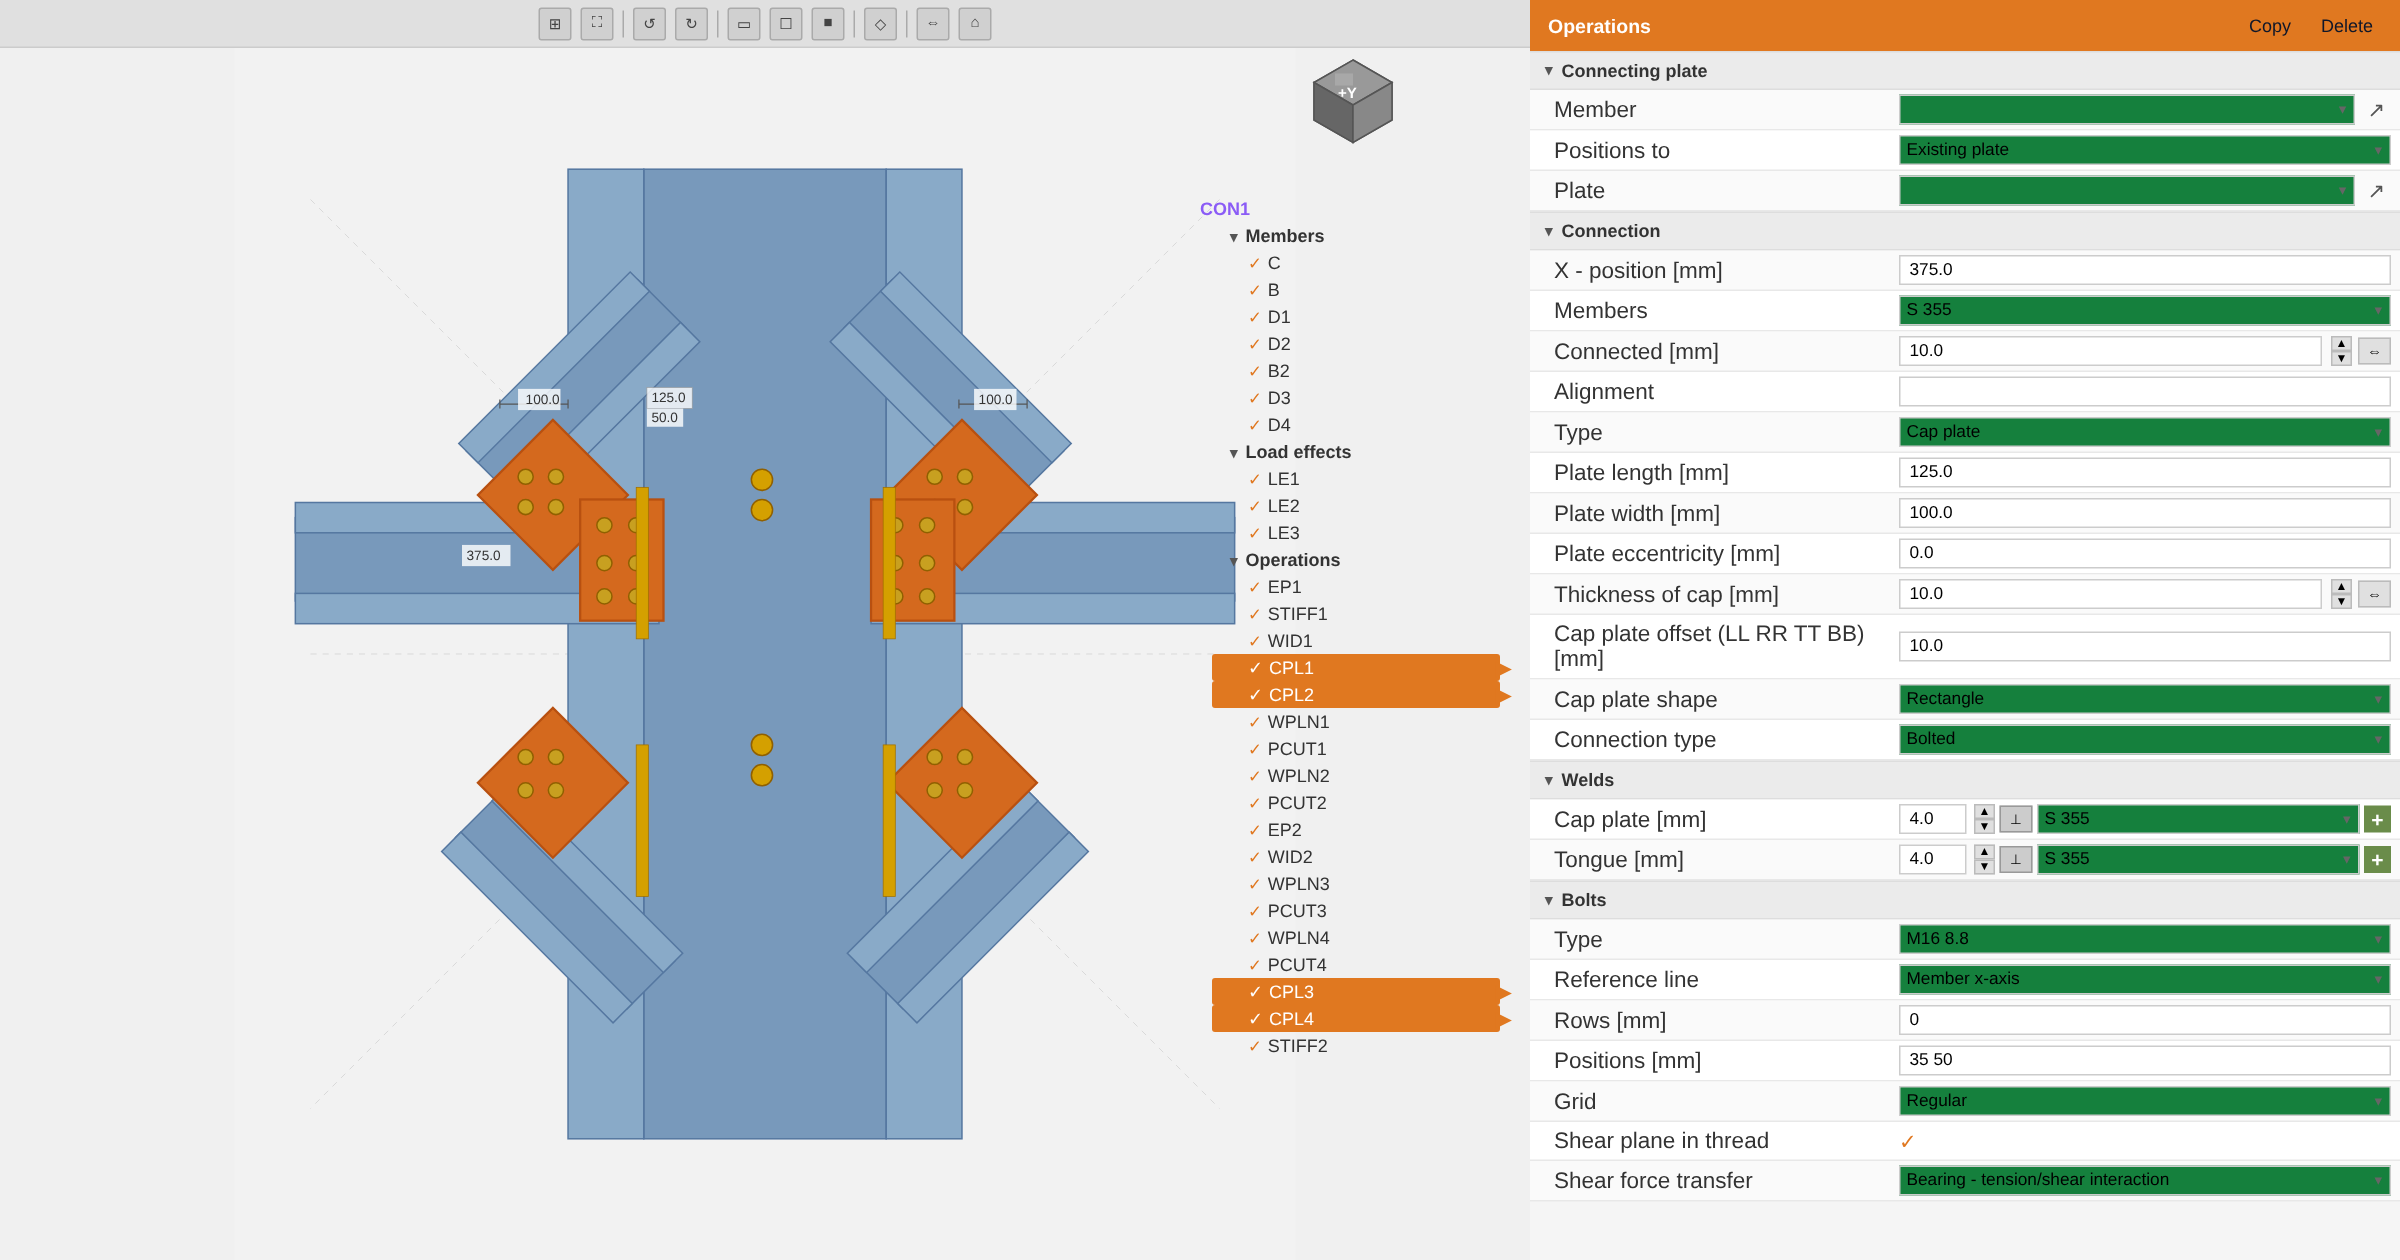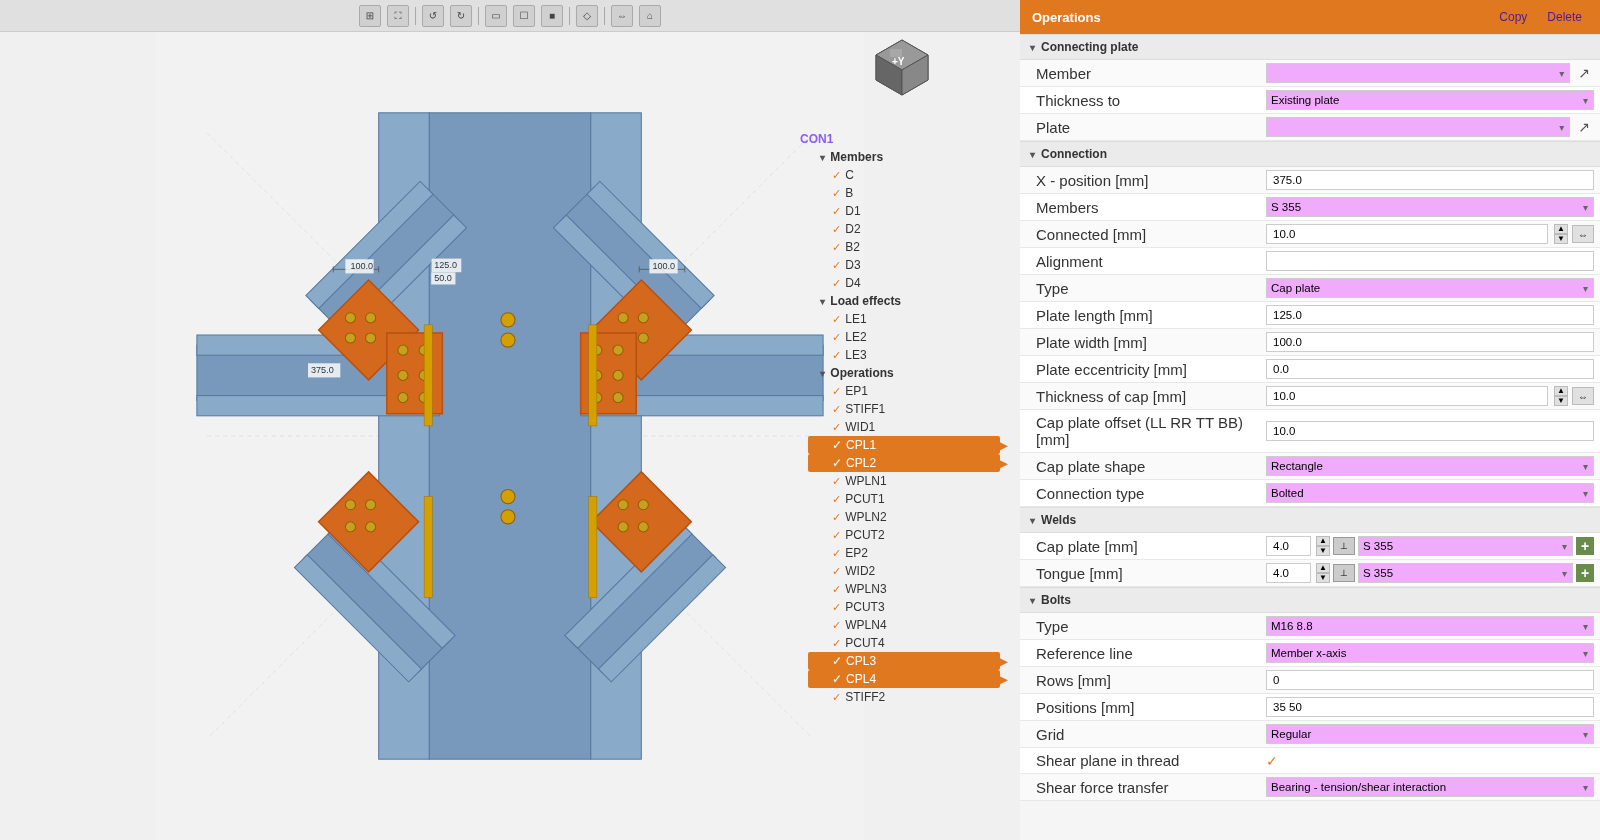--- a/index.html
+++ b/index.html
@@ -108,21 +108,21 @@
       align-items: center;
       justify-content: space-between;
       font-size: 13px;
       font-weight: bold;
       flex-shrink: 0;
     }
     .ops-header-btns { display: flex; gap: 8px; }
     .ops-header-btn {
       background: none;
       border: none;
-      color: #4c1d95;
+      color: #0f172a;
       font-size: 12px;
       cursor: pointer;
       padding: 2px 6px;
     }
 
     
     .props-panel {
       flex: 1;
       overflow-y: auto;
       background: #f5f5f5;
@@ -171,21 +171,21 @@
       border: 1px solid #ccc;
       background: white;
       padding: 2px 6px;
       font-size: 11.5px;
       height: 20px;
       width: 100%;
       outline: none;
     }
     .prop-select {
       border: 1px solid #ccc;
-      background: #f0abfc;
+      background: #15803d;
       padding: 2px 4px;
       font-size: 11.5px;
       height: 20px;
       width: 100%;
       outline: none;
       appearance: none;
       cursor: pointer;
     }
     .prop-select-wrapper {
       position: relative;
@@ -499,21 +499,21 @@
         <div class="prop-select-wrapper">
           <select class="prop-select">
             <option></option>
           </select>
         </div>
         <button class="prop-btn-pick">↗</button>
       </div>
     </div>
 
     <div class="prop-row">
-      <div class="prop-label">Thickness to</div>
+      <div class="prop-label">Positions to</div>
       <div class="prop-value">
         <div class="prop-select-wrapper">
           <select class="prop-select">
             <option>Existing plate</option>
           </select>
         </div>
       </div>
     </div>
 
     <div class="prop-row">

